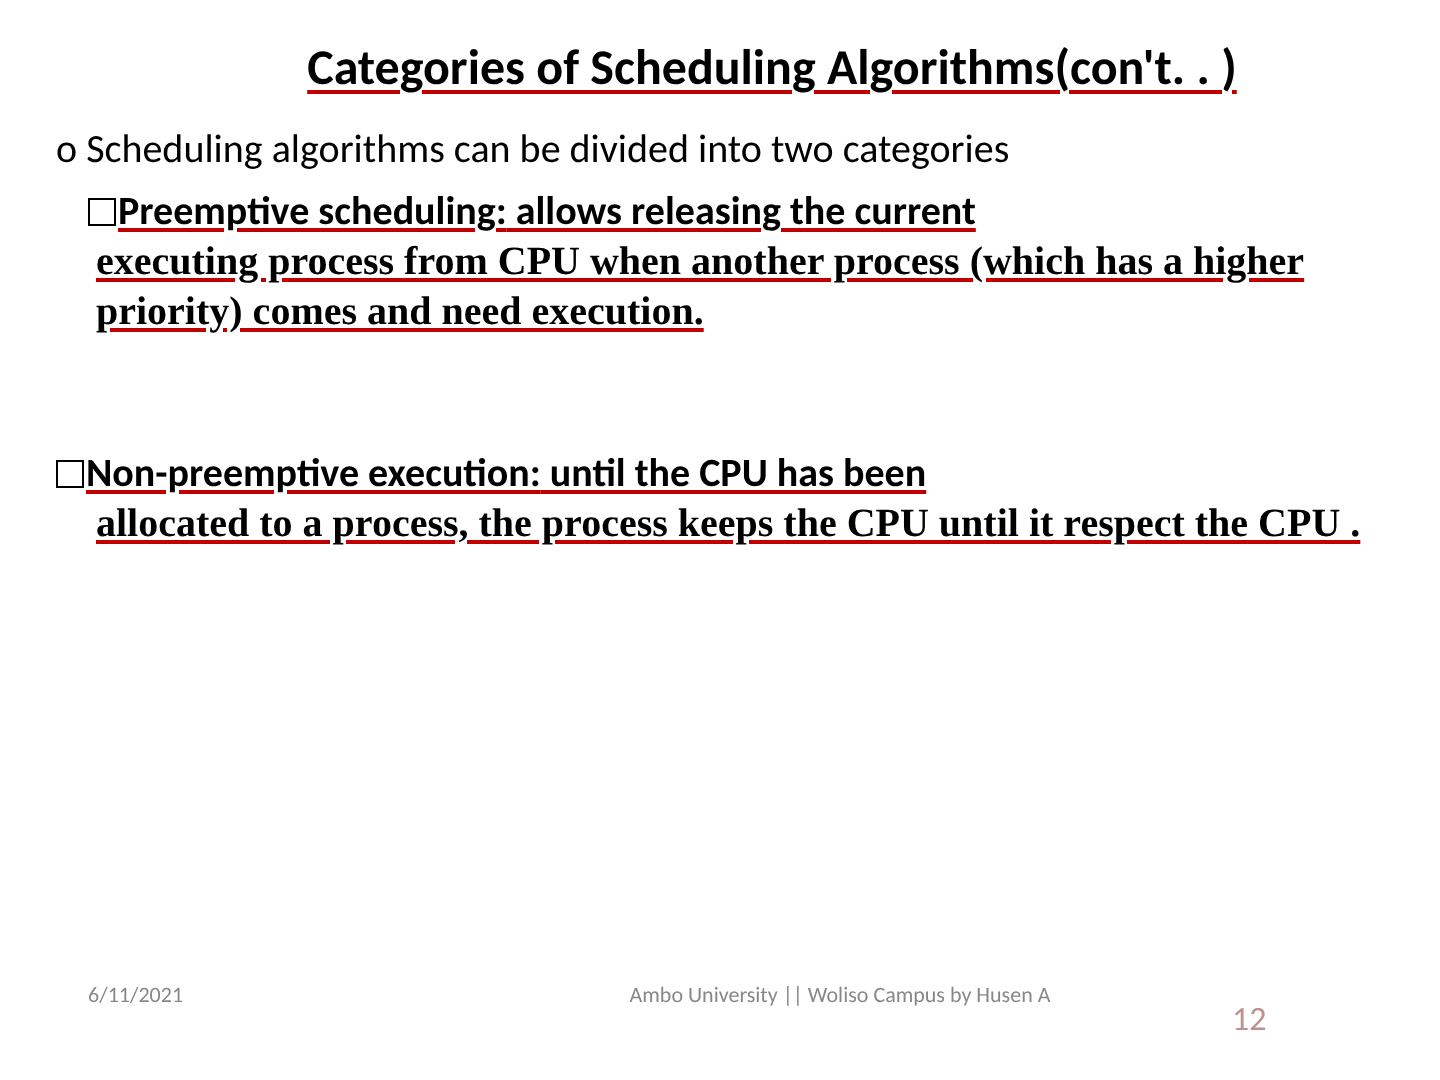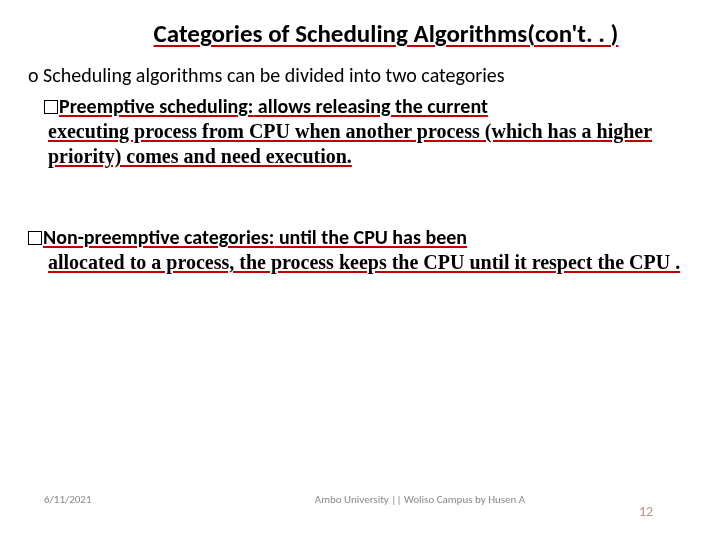--- a/index.html
+++ b/index.html
@@ -65,21 +65,21 @@
     right: 16px;
     width: 100%;
     display: flex;
     align-items: center;
     font-size: 11px;
     color: #888;
     padding: 0 44px 0 44px;
   }
   .footer-date { flex: 0 0 auto; width: 180px; }
   .footer-center { flex: 1 1 auto; text-align: center; line-height: 1.2; }
-  .footer-page { flex: 0 0 auto; width: 60px; text-align: center; color: #c09090; font-size: 14px; margin-top: 24px; }
+  .footer-page { flex: 0 0 auto; width: 60px; text-align: left; color: #c09090; font-size: 17px; margin-top: 24px; }
 </style>
 </head>
 <body>
 
 <div class="slide" data-name="slide">
 
   <h1 class="title" data-name="page-title">Categories of Scheduling Algorithms(con't. . )</h1>
 
   <div class="body-text" data-name="body-content">
 
@@ -93,21 +93,21 @@
 
     <div style="text-indent:0;" data-name="preemptive-section">
       <div style="padding-left:16px;">
         <span class="square" data-name="square-bullet-icon"></span><span class="bold-under" data-name="preemptive-hd">Preemptive scheduling:</span><span class="bold-under" data-name="preemptive-continue"> allows releasing the current</span>
       </div>
       <div class="indent-block bold-under" data-name="preemptive-rest">executing process from CPU when another process (which has a higher priority) comes and need execution.</div>
     </div>
 
     <div class="para3" data-name="nonpreemptive-section">
       <div>
-        <span class="square" data-name="square-bullet-icon"></span><span class="bold-under" data-name="nonpreemptive-hd">Non-preemptive categories:</span><span class="bold-under" data-name="nonpreemptive-continue"> until the CPU has been</span>
+        <span class="square" data-name="square-bullet-icon"></span><span class="bold-under" data-name="nonpreemptive-hd">Non-preemptive execution:</span><span class="bold-under" data-name="nonpreemptive-continue"> until the CPU has been</span>
       </div>
       <div class="indent-block bold-under" data-name="nonpreemptive-rest">allocated to a process, the process keeps the CPU until it respect the CPU .</div>
     </div>
 
   </div>
 
   <div class="footer" data-name="slide-footer">
     <div class="footer-date" data-name="footer-date">6/11/2021</div>
     <div class="footer-center" data-name="footer-center">Ambo University || Woliso Campus      by Husen A</div>
     <div class="footer-page" data-name="footer-page-number">12</div>

